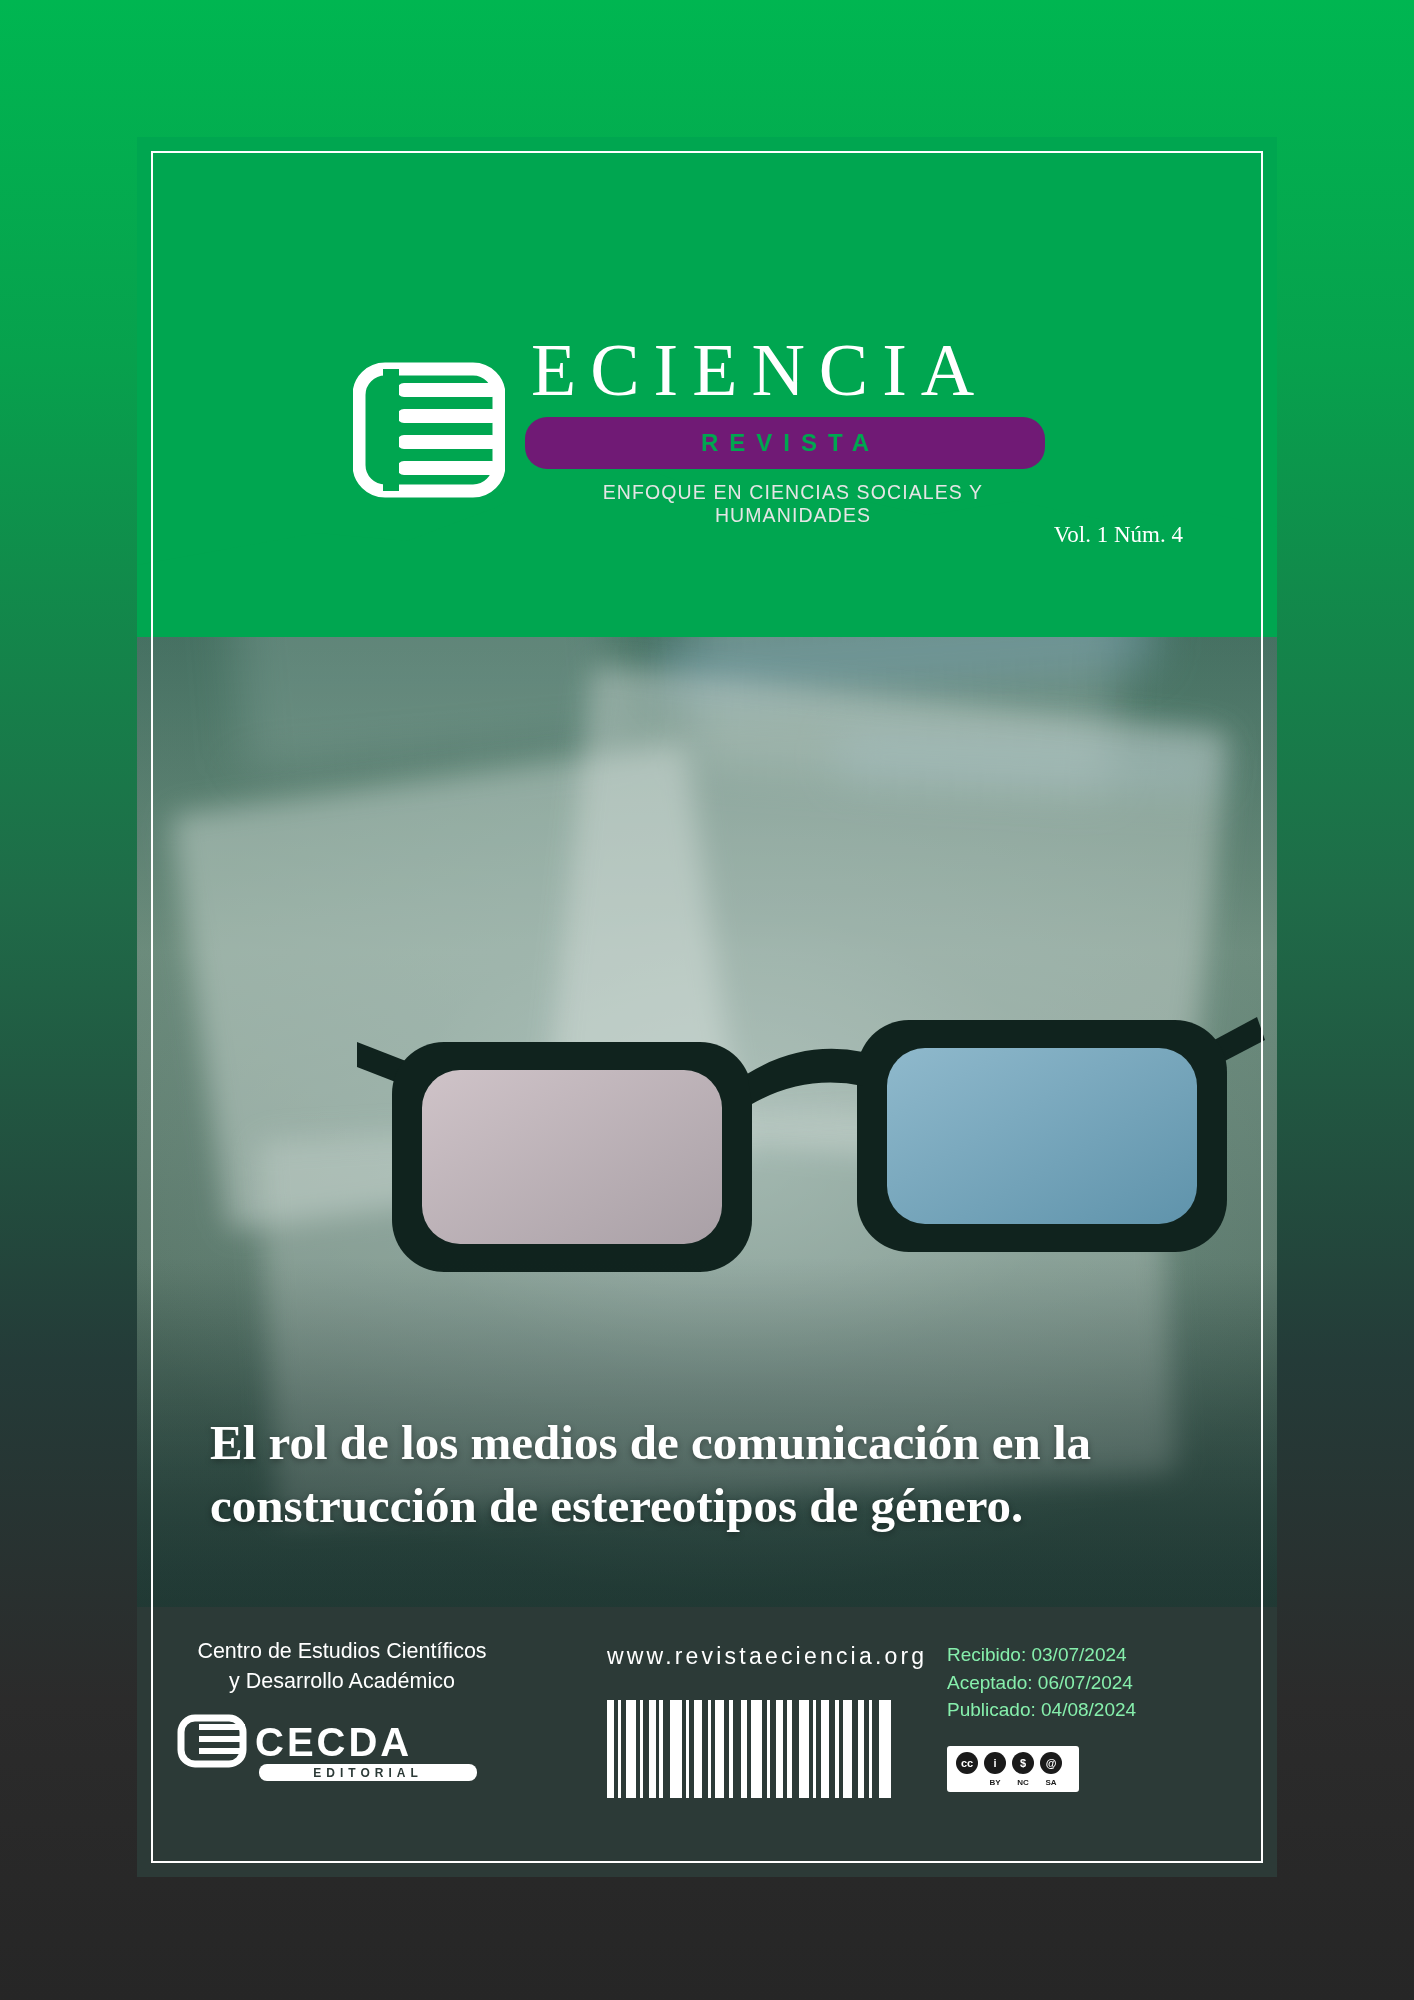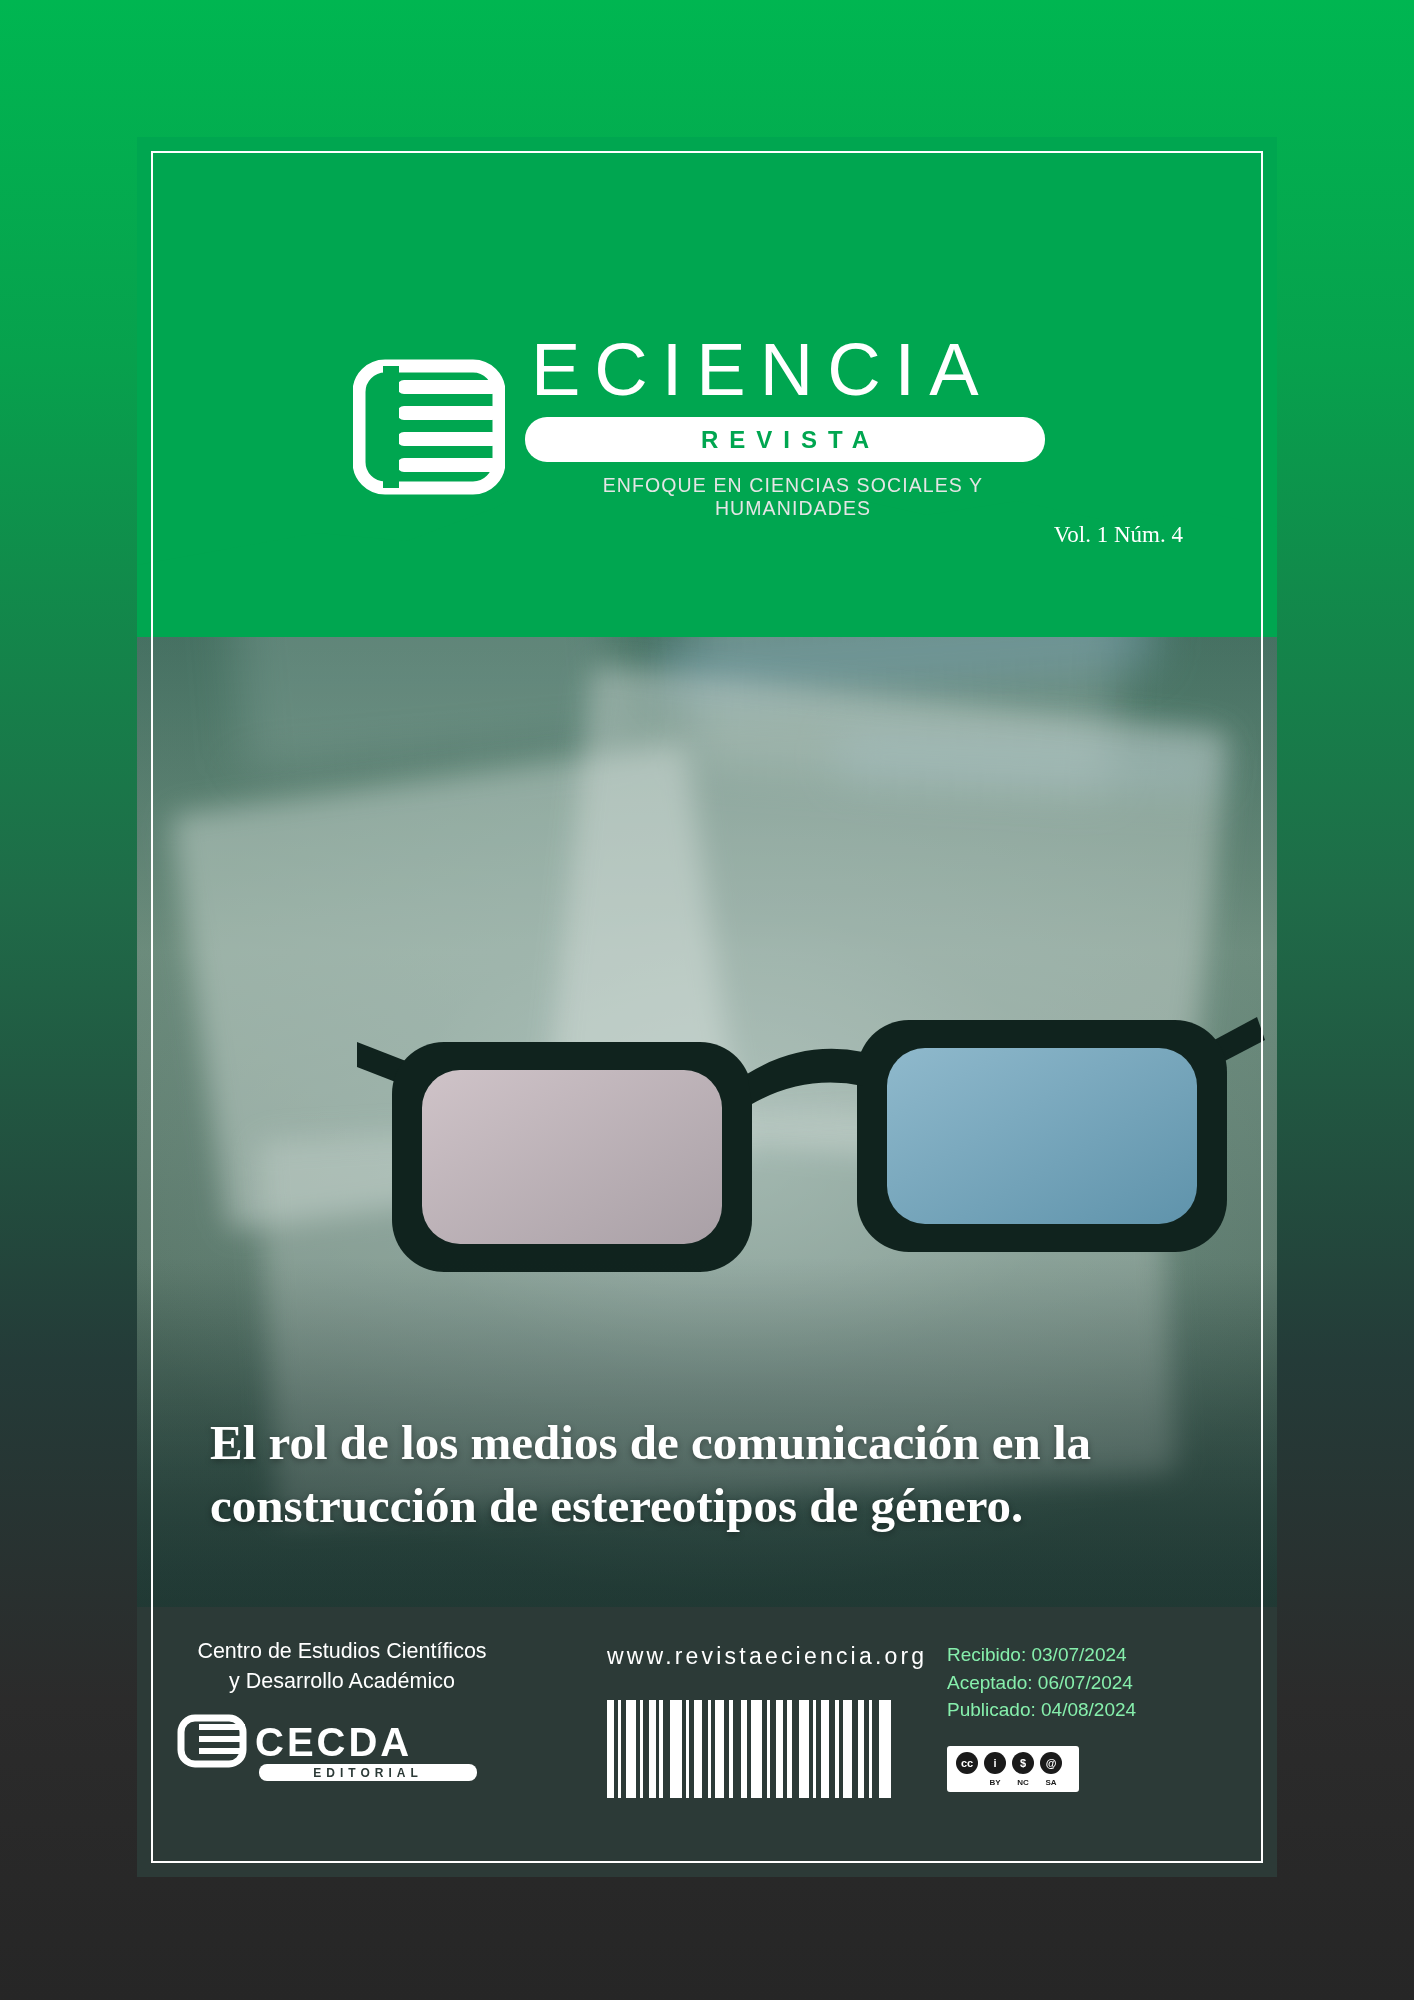--- a/index.html
+++ b/index.html
@@ -83,33 +83,33 @@
   
   .masthead {
     position: absolute; left: 0; right: 0; top: 196px;
     z-index: 20; text-align: center; color: #fff;
   }
   .logo-row { display: flex; align-items: center; justify-content: center; gap: 20px; }
   .logo-mark { width: 152px; height: 138px; flex: none; }
   .logo-mark svg { width: 100%; height: 100%; display: block; }
   .logo-text { text-align: left; }
   .brand {
-    font-family: Liberation Sans, sans-serif;
+    font-family: Liberation Serif, serif;
     font-size: 74px;
     letter-spacing: 14px;
     line-height: 1;
     font-weight: 400;
     color: #ffffff;
     padding-left: 6px;
   }
   .revista-pill {
     margin-top: 10px;
-    background: #ffffff;
+    background: #701a75;
     border-radius: 22px;
-    height: 45px;
+    height: 52px;
     width: 520px;
     display: flex; align-items: center; justify-content: center;
   }
   .revista-pill span {
     color: #00a650;
     font-size: 24px;
     font-weight: bold;
     letter-spacing: 11px;
     padding-left: 11px;
   }

